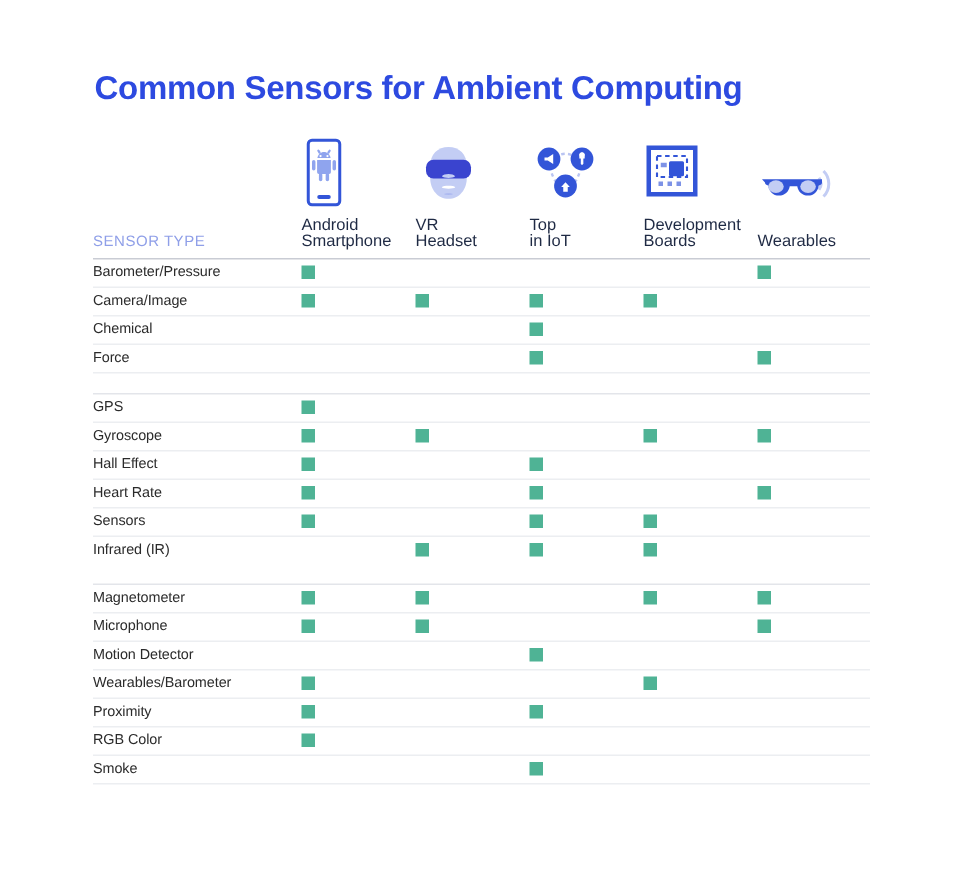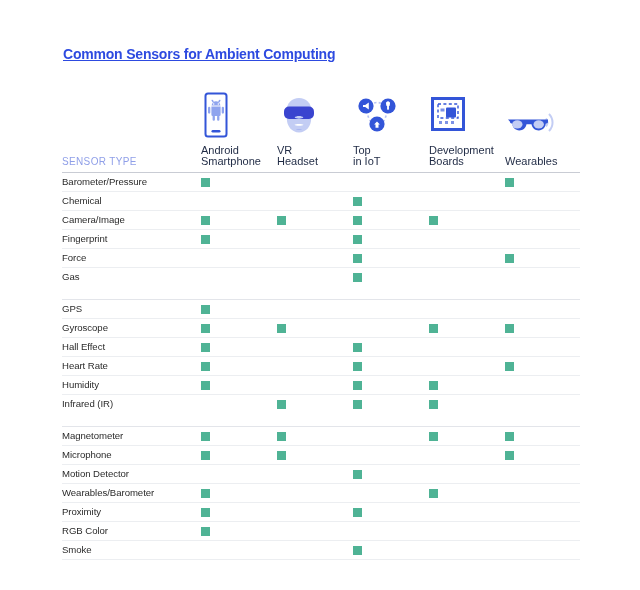--- a/index.html
+++ b/index.html
@@ -22,26 +22,25 @@
     height: 590px;
     box-sizing: border-box;
     padding: 0 40px;
   }
 
   
   .title {
     position: absolute;
     left: 63px;
     top: 46px;
-    font-size: 14px;
+    font-size: 22px;
     font-weight: bold;
     letter-spacing: -0.2px;
     color: #2d4ae0;
     white-space: nowrap;
-    text-decoration: underline;
   }
 
   
   .matrix {
     position: absolute;
     left: 62px;
     top: 88px;
     width: 518px;
     border-collapse: collapse;
     table-layout: fixed;
@@ -255,58 +254,42 @@
         </tr>
         <tr class="drow">
           <td class="sensor-name">Barometer/Pressure</td>
           <td class="cellbox"><span class="mark"></span></td>
           <td class="cellbox"><span class="mark off"></span></td>
           <td class="cellbox"><span class="mark off"></span></td>
           <td class="cellbox"><span class="mark off"></span></td>
           <td class="cellbox"><span class="mark"></span></td>
         </tr>
         <tr class="drow">
+          <td class="sensor-name">Camera/Image</td>
+          <td class="cellbox"><span class="mark"></span></td>
+          <td class="cellbox"><span class="mark"></span></td>
+          <td class="cellbox"><span class="mark"></span></td>
+          <td class="cellbox"><span class="mark"></span></td>
+          <td class="cellbox"><span class="mark off"></span></td>
+        </tr>
+        <tr class="drow">
           <td class="sensor-name">Chemical</td>
           <td class="cellbox"><span class="mark off"></span></td>
           <td class="cellbox"><span class="mark off"></span></td>
           <td class="cellbox"><span class="mark"></span></td>
           <td class="cellbox"><span class="mark off"></span></td>
           <td class="cellbox"><span class="mark off"></span></td>
         </tr>
         <tr class="drow">
-          <td class="sensor-name">Camera/Image</td>
-          <td class="cellbox"><span class="mark"></span></td>
-          <td class="cellbox"><span class="mark"></span></td>
-          <td class="cellbox"><span class="mark"></span></td>
-          <td class="cellbox"><span class="mark"></span></td>
-          <td class="cellbox"><span class="mark off"></span></td>
-        </tr>
-        <tr class="drow">
-          <td class="sensor-name">Fingerprint</td>
-          <td class="cellbox"><span class="mark"></span></td>
-          <td class="cellbox"><span class="mark off"></span></td>
-          <td class="cellbox"><span class="mark"></span></td>
-          <td class="cellbox"><span class="mark off"></span></td>
-          <td class="cellbox"><span class="mark off"></span></td>
-        </tr>
-        <tr class="drow">
           <td class="sensor-name">Force</td>
           <td class="cellbox"><span class="mark off"></span></td>
           <td class="cellbox"><span class="mark off"></span></td>
           <td class="cellbox"><span class="mark"></span></td>
           <td class="cellbox"><span class="mark off"></span></td>
           <td class="cellbox"><span class="mark"></span></td>
-        </tr>
-        <tr class="drow last-of-group">
-          <td class="sensor-name">Gas</td>
-          <td class="cellbox"><span class="mark off"></span></td>
-          <td class="cellbox"><span class="mark off"></span></td>
-          <td class="cellbox"><span class="mark"></span></td>
-          <td class="cellbox"><span class="mark off"></span></td>
-          <td class="cellbox"><span class="mark off"></span></td>
         </tr>
         <tr class="gap">
           <td colspan="6"></td>
         </tr>
         <tr class="rule-light">
           <td colspan="6"></td>
         </tr>
         <tr class="drow">
           <td class="sensor-name">GPS</td>
           <td class="cellbox"><span class="mark"></span></td>
@@ -333,21 +316,21 @@
         </tr>
         <tr class="drow">
           <td class="sensor-name">Heart Rate</td>
           <td class="cellbox"><span class="mark"></span></td>
           <td class="cellbox"><span class="mark off"></span></td>
           <td class="cellbox"><span class="mark"></span></td>
           <td class="cellbox"><span class="mark off"></span></td>
           <td class="cellbox"><span class="mark"></span></td>
         </tr>
         <tr class="drow">
-          <td class="sensor-name">Humidity</td>
+          <td class="sensor-name">Sensors</td>
           <td class="cellbox"><span class="mark"></span></td>
           <td class="cellbox"><span class="mark off"></span></td>
           <td class="cellbox"><span class="mark"></span></td>
           <td class="cellbox"><span class="mark"></span></td>
           <td class="cellbox"><span class="mark off"></span></td>
         </tr>
         <tr class="drow last-of-group">
           <td class="sensor-name">Infrared (IR)</td>
           <td class="cellbox"><span class="mark off"></span></td>
           <td class="cellbox"><span class="mark"></span></td>

